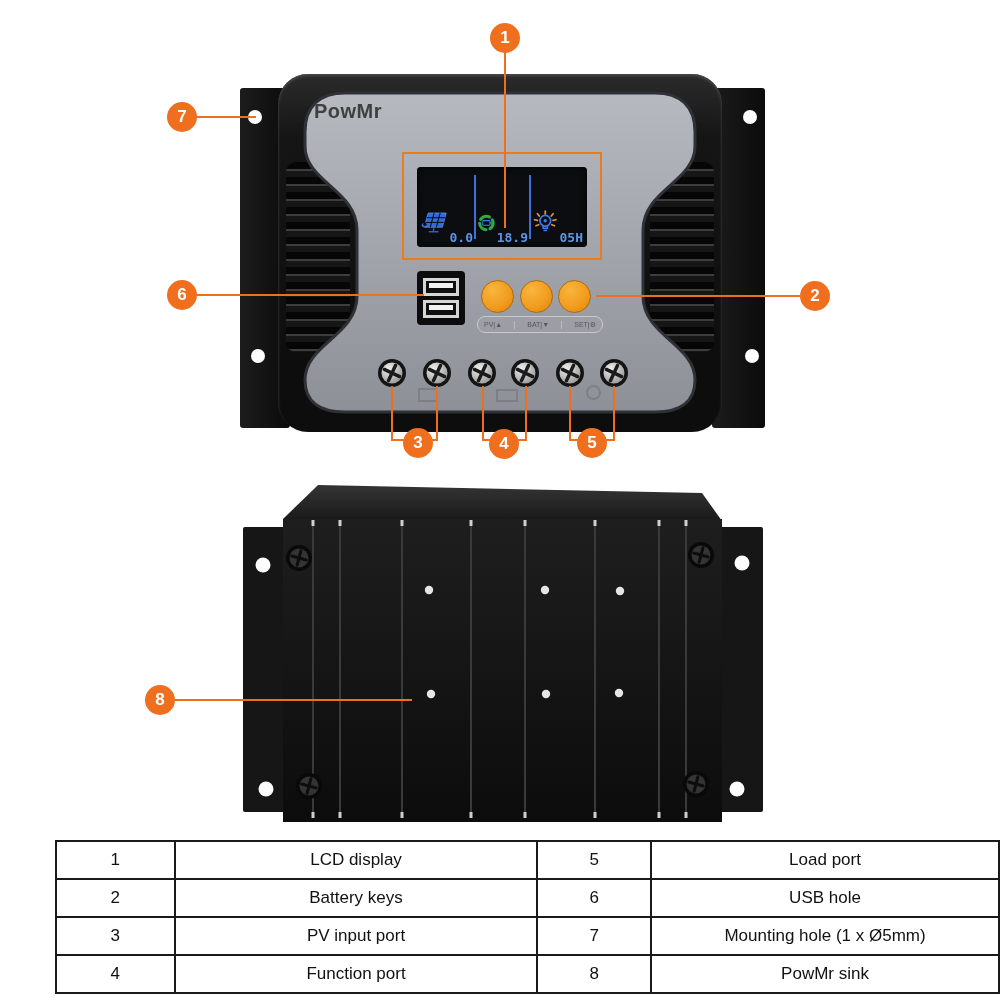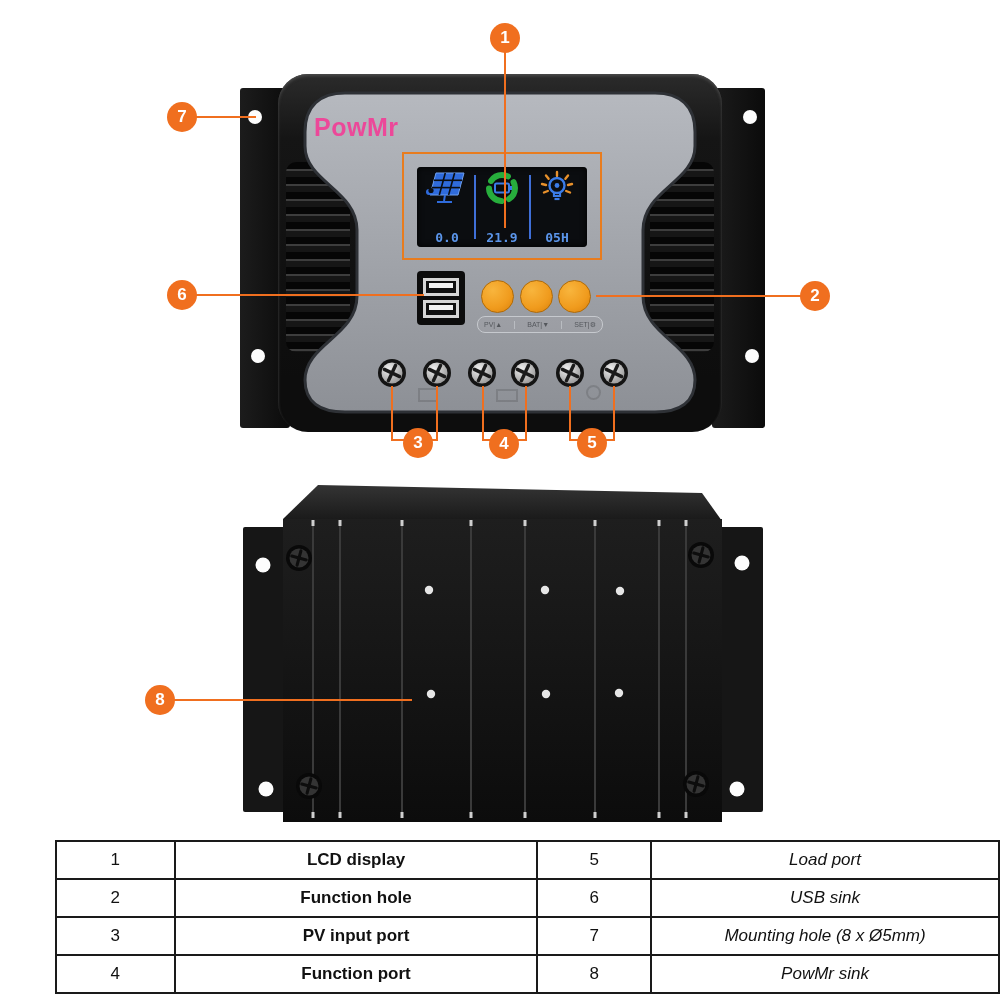--- a/index.html
+++ b/index.html
@@ -13,30 +13,30 @@
 
   
   .flange{position:absolute;background:linear-gradient(90deg,#1c1c1c,#0b0b0b);border-radius:3px;z-index:1;}
   .hole{position:absolute;width:14px;height:14px;border-radius:50%;background:#fdfdfd;z-index:6;}
   #top-body{position:absolute;left:278px;top:74px;width:444px;height:358px;border-radius:30px;
     background:linear-gradient(180deg,#2b2b2b 0%,#151515 18%,#0d0d0d 85%);z-index:2;
     box-shadow:inset 0 2px 3px #4a4a4a;}
   .vent{position:absolute;width:64px;height:190px;border-radius:10px;z-index:3;
     background:repeating-linear-gradient(180deg,#060606 0px,#060606 7px,#3d3d3d 7px,#3d3d3d 9px,#161616 9px,#161616 15px);}
   #gray-panel{position:absolute;left:300px;top:90px;z-index:4;}
-  #brand{position:absolute;left:314px;top:113px;z-index:6;color:#ec4899;font-weight:bold;
-    font-size:25px;letter-spacing:0.5px;}
+  #brand{position:absolute;left:314px;top:100px;z-index:6;color:#404040;font-weight:bold;
+    font-size:20px;letter-spacing:0.5px;}
 
   
   #lcd-outline{position:absolute;left:402px;top:152px;width:196px;height:104px;
     border:2px solid #e87c1e;z-index:6;}
   #lcd-screen{position:absolute;left:417px;top:167px;width:170px;height:80px;background:#0b0d10;
     border-radius:4px;z-index:7;display:flex;align-items:stretch;justify-content:space-between;
     padding:3px 4px;box-sizing:border-box;box-shadow:inset 0 0 6px #000;}
-  .lcd-col{width:52px;display:flex;flex-direction:column;align-items:center;justify-content:space-between;}
+  .lcd-col{width:52px;display:flex;flex-direction:row;align-items:flex-end;justify-content:space-between;}
   .lcd-div{width:2px;height:64px;background:#3f6fd8;align-self:center;}
   .lcd-val{font-family:"DejaVu Sans Mono",monospace;font-weight:bold;font-size:13px;color:#5b95ea;line-height:1;}
 
   
   #usb{position:absolute;left:417px;top:271px;width:48px;height:54px;background:#0c0c0c;
     border-radius:4px;z-index:7;display:flex;flex-direction:column;align-items:center;justify-content:center;gap:4px;}
   .usb-slot{width:36px;height:18px;background:#101010;border:3px solid #d6d6d6;box-sizing:border-box;position:relative;}
   .usb-slot::after{content:"";position:absolute;left:3px;right:3px;top:2px;height:5px;background:#f2f2f2;}
   .fn-btn{position:absolute;width:33px;height:33px;border-radius:50%;z-index:7;
     background:radial-gradient(circle at 35% 30%,#f8b53d 0%,#f09b1d 60%,#d87f0b 100%);
@@ -50,21 +50,21 @@
   .screw{position:absolute;width:30px;height:30px;z-index:8;}
   .faint{position:absolute;opacity:0.16;z-index:6;}
 
   
   #bottom-unit{position:absolute;left:240px;top:480px;z-index:2;}
 
   
   #legend{position:absolute;left:55px;top:840px;z-index:10;border-collapse:collapse;}
   #legend td{border:2px solid #1a1a1a;height:36px;text-align:center;vertical-align:middle;
     font-size:17px;color:#111;padding:0 6px;background:#fff;}
-  .col-num1{width:105px;} .col-desc1{width:350px;font-weight:bold;} .col-num2{width:100px;} .col-desc2{width:335px;font-style:italic;}
+  .col-num1{width:105px;} .col-desc1{width:350px;} .col-num2{width:100px;} .col-desc2{width:335px;}
 </style>
 </head>
 <body>
 
 <svg style="position:absolute;width:0;height:0" aria-hidden="true">
   <defs>
     <linearGradient id="panelGrad" x1="0" y1="0" x2="0" y2="1">
       <stop offset="0" stop-color="#b6b9bf"></stop>
         <stop offset="1" stop-color="#8d9096"></stop>
     </linearGradient>
@@ -138,21 +138,21 @@
       </svg>
       <span class="lcd-val">0.0</span>
     </div>
     <div class="lcd-div"></div>
     <div class="lcd-col">
       <svg width="40" height="40" viewBox="0 0 40 40">
         <circle cx="20" cy="18" r="13" fill="none" stroke="#27ae3c" stroke-width="6" stroke-dasharray="19 8" stroke-dashoffset="6" stroke-linecap="round"></circle>
         <rect x="13" y="13.5" width="14" height="9" rx="1.5" fill="#0b0d10" stroke="#3b7ce8" stroke-width="2"></rect>
         <rect x="27.5" y="16" width="2.5" height="4" fill="#3b7ce8"></rect>
       </svg>
-      <span class="lcd-val">21.9</span>
+      <span class="lcd-val">18.9</span>
     </div>
     <div class="lcd-div"></div>
     <div class="lcd-col">
       <svg width="40" height="40" viewBox="0 0 40 40">
         <g stroke="#e8912c" stroke-width="2.4" stroke-linecap="round">
           <line x1="20" y1="2" x2="20" y2="6"></line>
             <line x1="9" y1="5.5" x2="11.6" y2="8.8"></line>
           <line x1="31" y1="5.5" x2="28.4" y2="8.8"></line>
             <line x1="5" y1="14" x2="9" y2="15"></line>
           <line x1="35" y1="14" x2="31" y2="15"></line>
@@ -302,29 +302,29 @@
   <table id="legend">
     <tbody>
         <tr>
       <td class="col-num1">1</td>
       <td class="col-desc1">LCD display</td>
       <td class="col-num2">5</td>
       <td class="col-desc2">Load port</td>
     </tr>
     <tr>
       <td class="col-num1">2</td>
-      <td class="col-desc1">Function hole</td>
+      <td class="col-desc1">Battery keys</td>
       <td class="col-num2">6</td>
-      <td class="col-desc2">USB sink</td>
+      <td class="col-desc2">USB hole</td>
     </tr>
     <tr>
       <td class="col-num1">3</td>
       <td class="col-desc1">PV input port</td>
       <td class="col-num2">7</td>
-      <td class="col-desc2">Mounting hole (8 x Ø5mm)</td>
+      <td class="col-desc2">Mounting hole (1 x Ø5mm)</td>
     </tr>
     <tr>
       <td class="col-num1">4</td>
       <td class="col-desc1">Function port</td>
       <td class="col-num2">8</td>
       <td class="col-desc2">PowMr sink</td>
     </tr>
   </tbody>
     </table>
 

